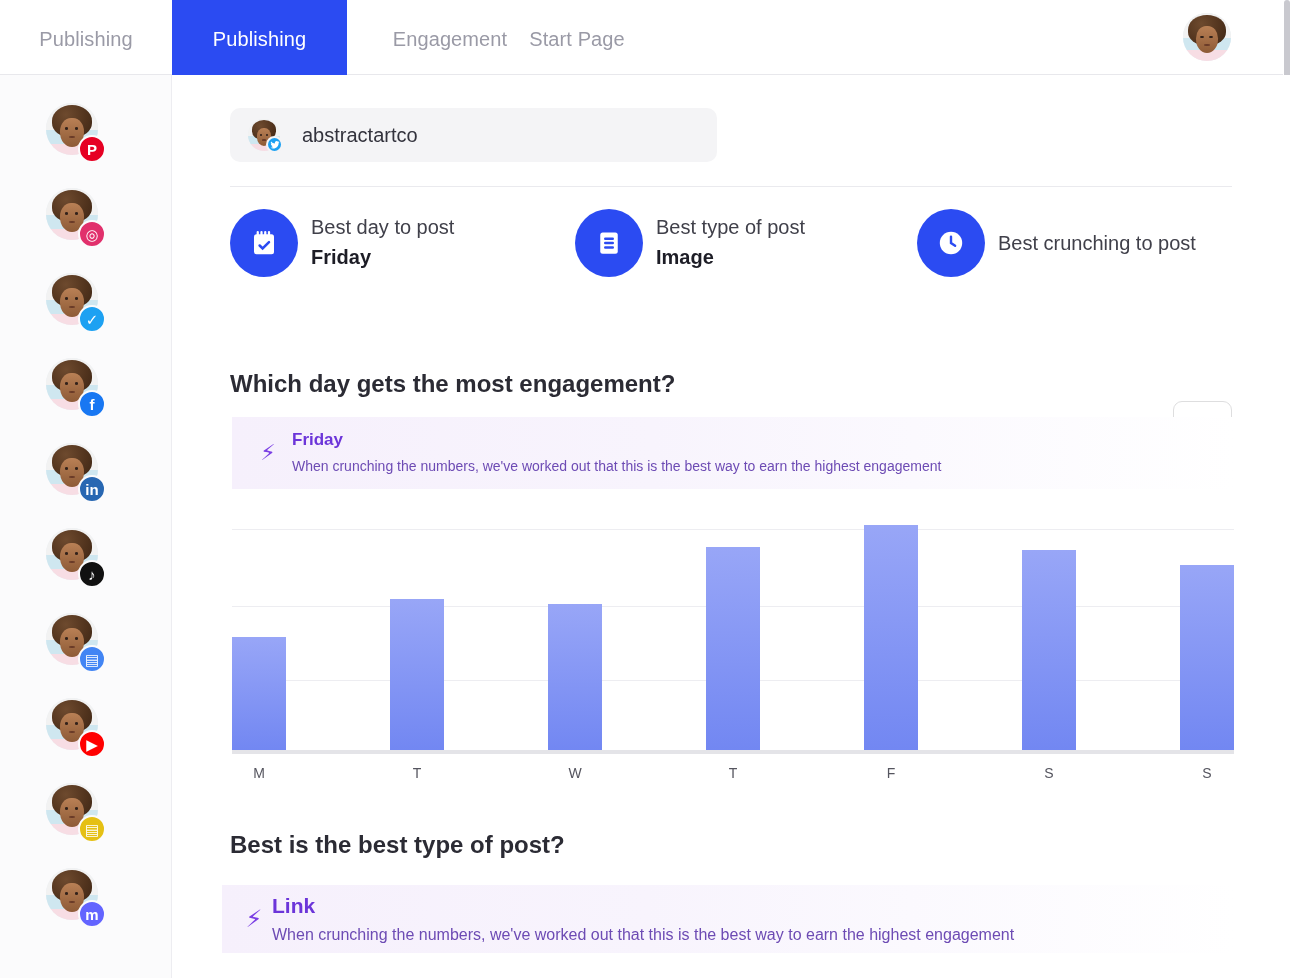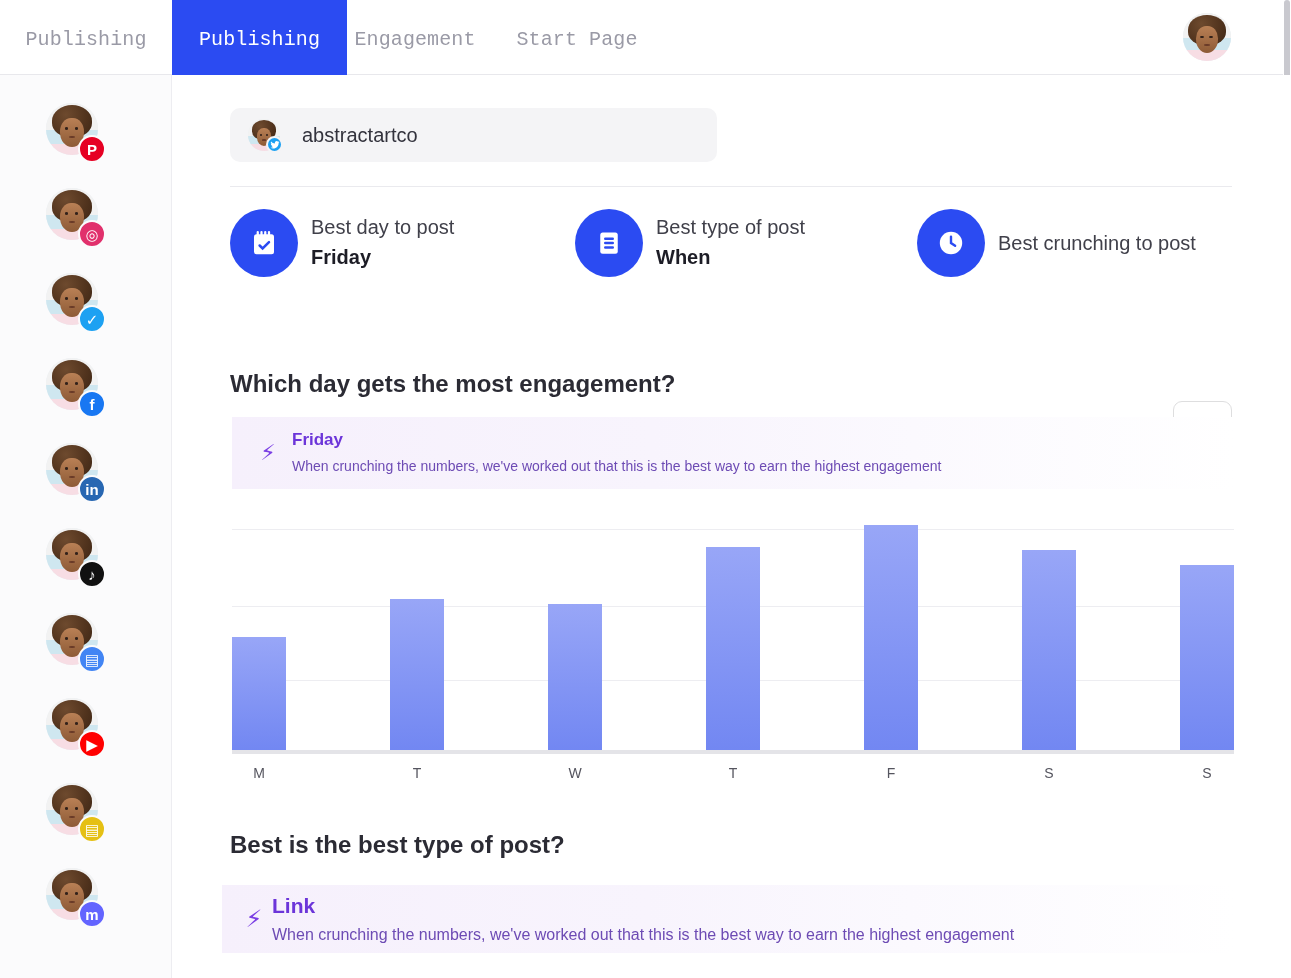--- a/index.html
+++ b/index.html
@@ -15,28 +15,28 @@
   #topnav{
     position:absolute;left:0;top:0;width:1291px;height:75px;
     background:#ffffff;
     border-bottom:1px solid #e8e8ec;
     box-sizing:border-box;
   }
   .tab{
     position:absolute;top:0;height:79px;
     display:flex;align-items:center;justify-content:center;
     font-size:20px;color:#9a9aa6;letter-spacing:.1px;
-    cursor:pointer;user-select:none;font-family:Liberation Mono, monospace;
+    cursor:pointer;user-select:none;
   }
   .tab.active{
     background:#2b4bf2;color:#ffffff;font-weight:500;
   }
   #tab-publishing{left:0px;width:172px;}
   #tab-analytics{left:172px;width:175px;}
-  #tab-engagement{left:328px;width:174px;}
+  #tab-engagement{left:363px;width:174px;}
   #tab-startpage{left:493px;width:168px;}
 
   #topbar-avatar{
     position:absolute;right:60px;top:13px;width:48px;height:48px;border-radius:50%;
     overflow:hidden;background:#e7eef4;
   }
   .face{position:absolute;left:0;top:0;width:100%;height:100%;}
   .face .sky{position:absolute;left:0;top:0;width:100%;height:100%;background:linear-gradient(180deg,#f2f2f2 0%,#f2f2f2 52%,#cfe7f0 52%,#cfe7f0 78%,#f7dde4 78%,#f7dde4 100%);}
   .face .hair{position:absolute;left:11%;top:4%;width:78%;height:62%;border-radius:50% 50% 44% 44%;background:radial-gradient(circle at 35% 30%, #6e4a2e 0%, #51331d 60%, #3d2615 100%);}
   .face .skin{position:absolute;left:27%;top:28%;width:46%;height:56%;border-radius:46% 46% 50% 50%;background:linear-gradient(180deg,#b98055 0%,#8d5a36 100%);}
@@ -348,21 +348,21 @@
     <div class="ring">
       <svg width="30" height="30" viewBox="0 0 24 24">
         <rect x="5" y="3.5" width="14" height="17" rx="2" fill="#fff"></rect>
         <rect x="8" y="7.5" width="8" height="2" rx="1" fill="#2b4bf2"></rect>
         <rect x="8" y="11" width="8" height="2" rx="1" fill="#2b4bf2"></rect>
         <rect x="8" y="14.5" width="8" height="2" rx="1" fill="#2b4bf2"></rect>
       </svg>
     </div>
     <div class="txt">
       <div class="lab">Best type of post</div>
-      <div class="val">When</div>
+      <div class="val">Image</div>
     </div>
   </div>
 
   <div class="stat" id="stat-2">
     <div class="ring">
       <svg width="32" height="32" viewBox="0 0 24 24">
         <circle cx="12" cy="12" r="8.4" fill="#fff"></circle>
         <path d="M12 7.2V12l3.1 2.1" stroke="#2b4bf2" stroke-width="1.8" fill="none" stroke-linecap="round"></path>
       </svg>
     </div>

